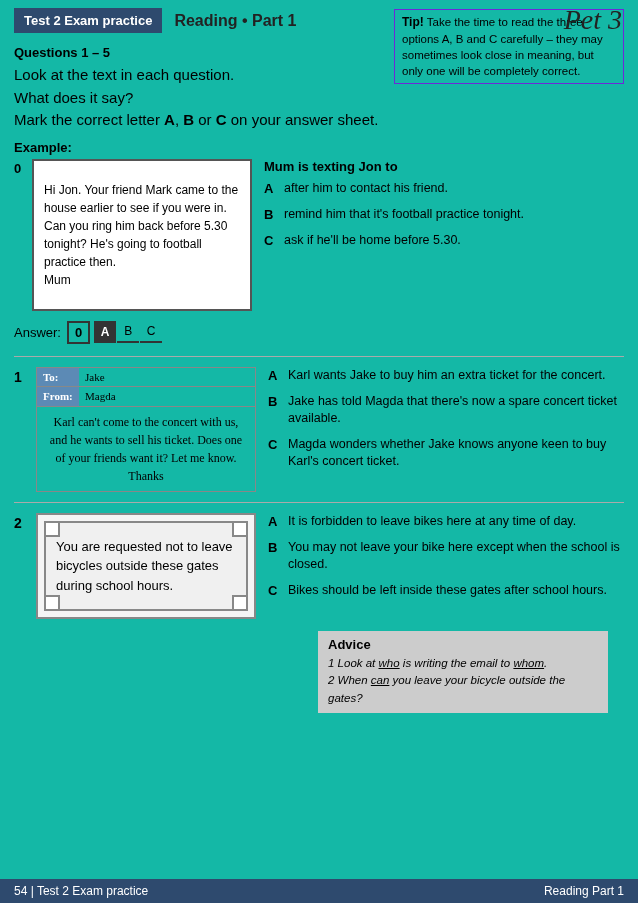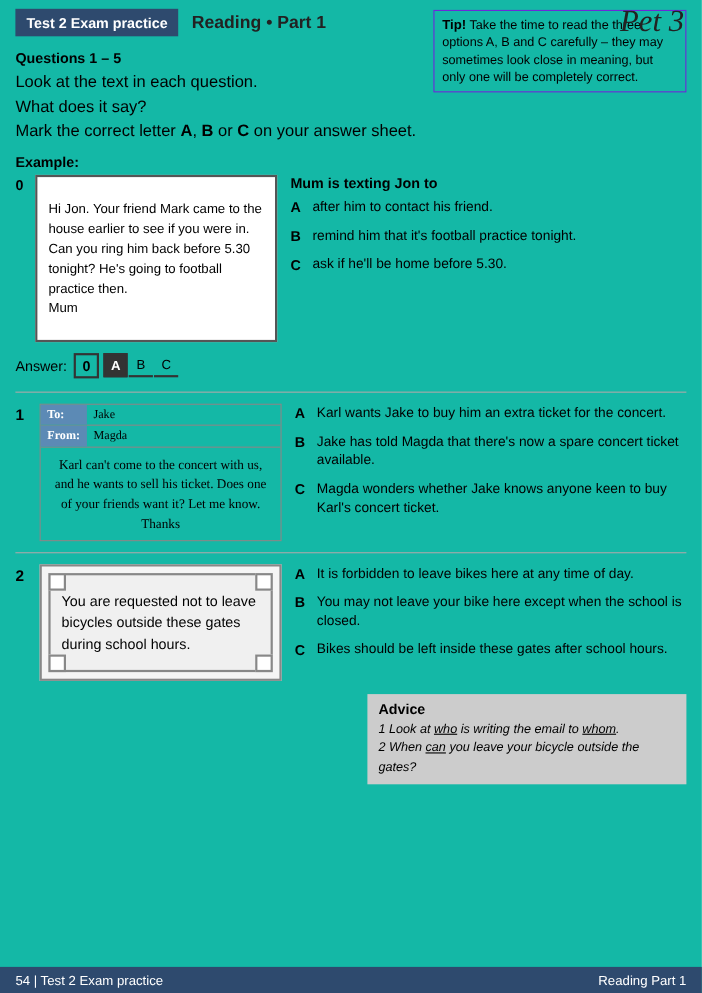--- a/index.html
+++ b/index.html
@@ -446,21 +446,21 @@
           <span>You may not leave your bike here except when the school is closed.</span>
         </div>
         <div class="option-item">
           <span class="option-letter">C</span>
           <span>Bikes should be left inside these gates after school hours.</span>
         </div>
       </div>
     </div>
   </div>
 
-  <div style="display:flex; justify-content:flex-end; padding:0 0;">
+  <div style="display:flex; justify-content:flex-end; padding:0 16px;">
     <div class="advice-box">
       <span class="advice-title">Advice</span>
       <div class="advice-text">
         <span><em>1 Look at <u>who</u> is writing the email to <u>whom</u>.</em></span><br>
         <span><em>2 When <u>can</u> you leave your bicycle outside the gates?</em></span>
       </div>
     </div>
   </div>
 
   <div class="footer">

